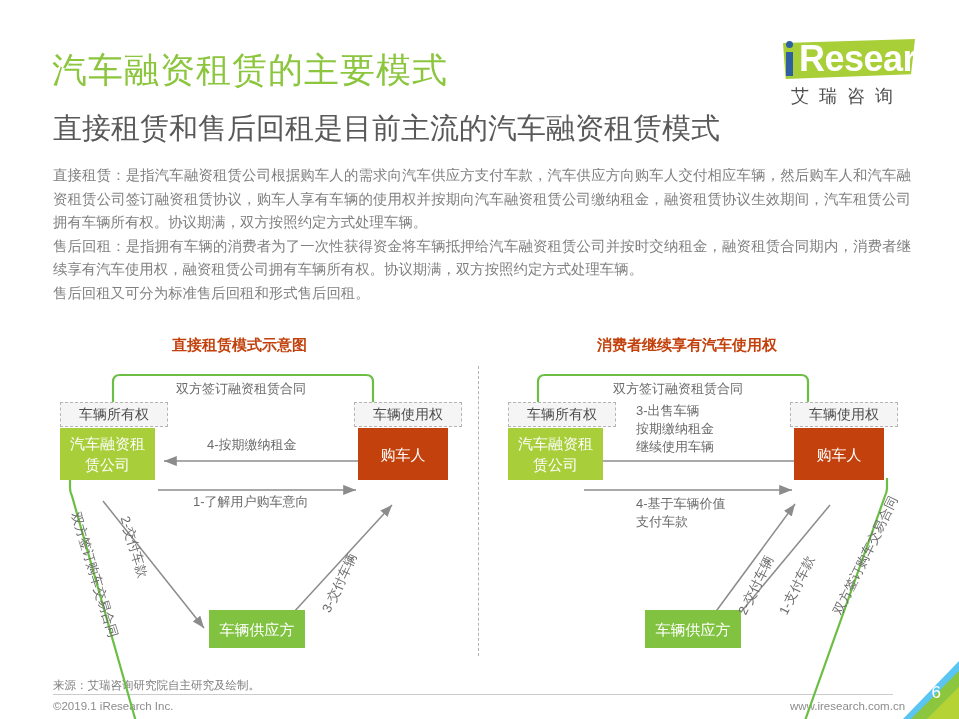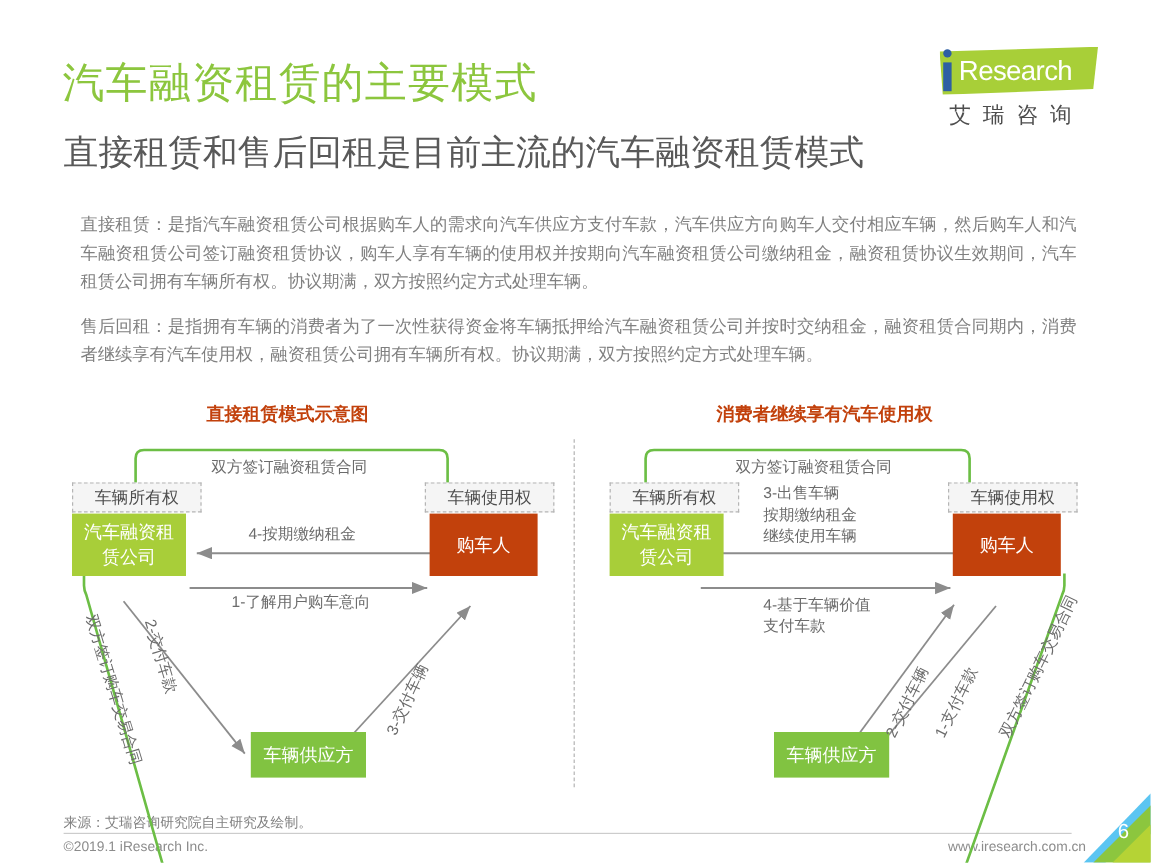--- a/index.html
+++ b/index.html
@@ -58,45 +58,45 @@
   }
   #logo-i-stem {
     position: absolute;
     left: 13px; top: 16px;
     width: 7px; height: 24px;
     background: #2e5fa3;
   }
   #logo-word {
     position: absolute;
     left: 26px; top: 8px;
-    font-size: 23px;
+    font-size: 36px;
     line-height: 30px;
     color: #ffffff;
-    font-weight: normal;
+    font-weight: bold;
     letter-spacing: -0.5px;
   }
   #logo-cn {
     position: absolute;
     left: 18px; top: 48px;
     font-size: 18px;
     letter-spacing: 10px;
     color: #4d4d4d;
   }
 
   
   #body-text {
     position: absolute;
     left: 53px; top: 164px;
     width: 858px;
     font-size: 14.4px;
     line-height: 23.5px;
     color: #808080;
     text-align: justify;
   }
-  #body-text p { margin: 14px; font-family: Liberation Mono, monospace; }
+  #body-text p { margin: 0; }
 
   
   #diagram-area {
     position: absolute;
     left: 0; top: 318px;
     width: 959px; height: 350px;
   }
   .diag-title {
     position: absolute;
     font-size: 15px;
@@ -217,20 +217,21 @@
     <div id="logo-i-dot"></div>
     <div id="logo-i-stem"></div>
     <div id="logo-word">Research</div>
   </div>
   <div id="logo-cn">艾瑞咨询</div>
 </div>
 
 <div id="body-text">
   <p>直接租赁：是指汽车融资租赁公司根据购车人的需求向汽车供应方支付车款，汽车供应方向购车人交付相应车辆，然后购车人和汽车融资租赁公司签订融资租赁协议，购车人享有车辆的使用权并按期向汽车融资租赁公司缴纳租金，融资租赁协议生效期间，汽车租赁公司拥有车辆所有权。协议期满，双方按照约定方式处理车辆。</p>
   <p>售后回租：是指拥有车辆的消费者为了一次性获得资金将车辆抵押给汽车融资租赁公司并按时交纳租金，融资租赁合同期内，消费者继续享有汽车使用权，融资租赁公司拥有车辆所有权。协议期满，双方按照约定方式处理车辆。</p>
+  <p>售后回租又可分为标准售后回租和形式售后回租。</p>
 </div>
 
 <div id="diagram-area">
 
   <div class="diag-title" id="diag-title-left">直接租赁模式示意图</div>
   <div class="diag-title" id="diag-title-right">消费者继续享有汽车使用权</div>
 
   <div id="center-divider"></div>
 
   <svg class="wires">

